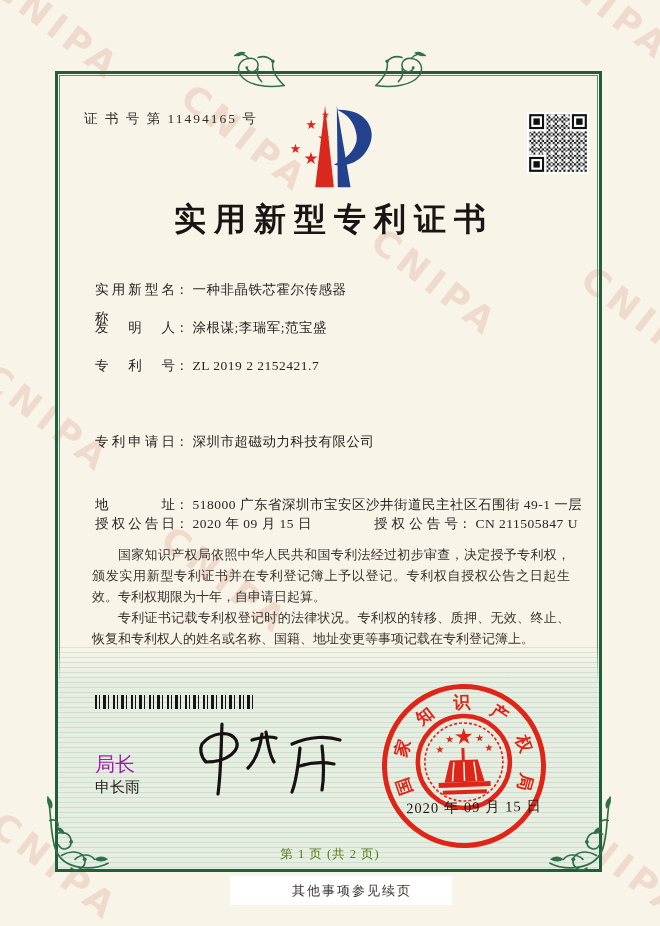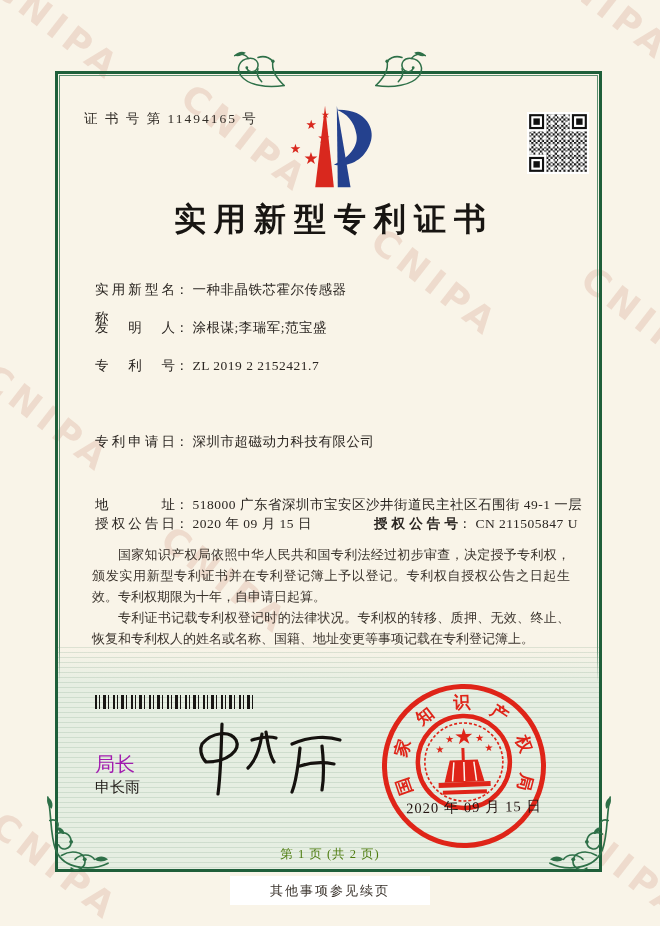--- a/index.html
+++ b/index.html
@@ -36,21 +36,21 @@
   .logo{position:absolute; left:277px; top:99px; width:100px; height:98px; z-index:2;}
   .qr{position:absolute; left:527px; top:112px; width:62px; height:62px; z-index:2;}
   .title{
     position:absolute; left:0; right:0; top:198px; text-align:center;
     font-size:32px; font-weight:700; letter-spacing:8px; color:#181512; z-index:2;margin-left:8px;
   }
   .row{position:absolute; left:95px; font-size:13.5px; z-index:2; line-height:28px;}
   .row .lbl{display:inline-block; width:80px; text-align:justify; text-align-last:justify; vertical-align:top;}
   .row .colon{display:inline-block; vertical-align:top;}
   .row .val{display:inline-block; vertical-align:top; max-width:392px; margin-left:4px; letter-spacing:0.5px;}
-  .row .lbl2{display:inline-block; width:84px; text-align:justify; text-align-last:justify; vertical-align:top; margin-left:62px;font-weight:bold;}
+  .row .lbl2{display:inline-block; width:84px; text-align:justify; text-align-last:justify; vertical-align:top; margin-left:62px;}
   .body-text{
     position:absolute; left:92px; top:536px; width:478px; z-index:2;
     font-size:13px; line-height:21px; text-align:justify; color:#3a332c;margin-top:8px;
   }
   .body-text p{margin:0; text-indent:2em;}
   .barcode{
     position:absolute; left:95px; top:695px; width:158px; height:14px; z-index:2;
     background:repeating-linear-gradient(90deg,
       #171513 0 2px, transparent 2px 4px,
       #171513 4px 5px, transparent 5px 8px,
@@ -73,20 +73,21 @@
     font-size:14.5px; letter-spacing:1px; color:#241512; transform:rotate(-1deg); text-align:center;
   }
   .pageno{
     position:absolute; left:0; right:0; top:846px; text-align:center;
     font-size:12.5px; z-index:3; color:#4d7c0f; letter-spacing:1px;
   }
   .footnote{
     position:absolute; left:230px; top:876px; width:200px; height:29px; z-index:2;
     background:#ffffff; text-align:center; line-height:29px; font-size:13px; color:#3a332c;
     letter-spacing:2px;
+    padding-left:22px;
   }
   .orn{position:absolute; z-index:3; pointer-events:none;}
 </style>
 </head>
 <body>
 
 <div class="page">
 
   <span class="wm" style="left:-18px; top:6px;">CNIPA</span>
   <span class="wm" style="left:532px; top:-14px;">CNIPA</span>

